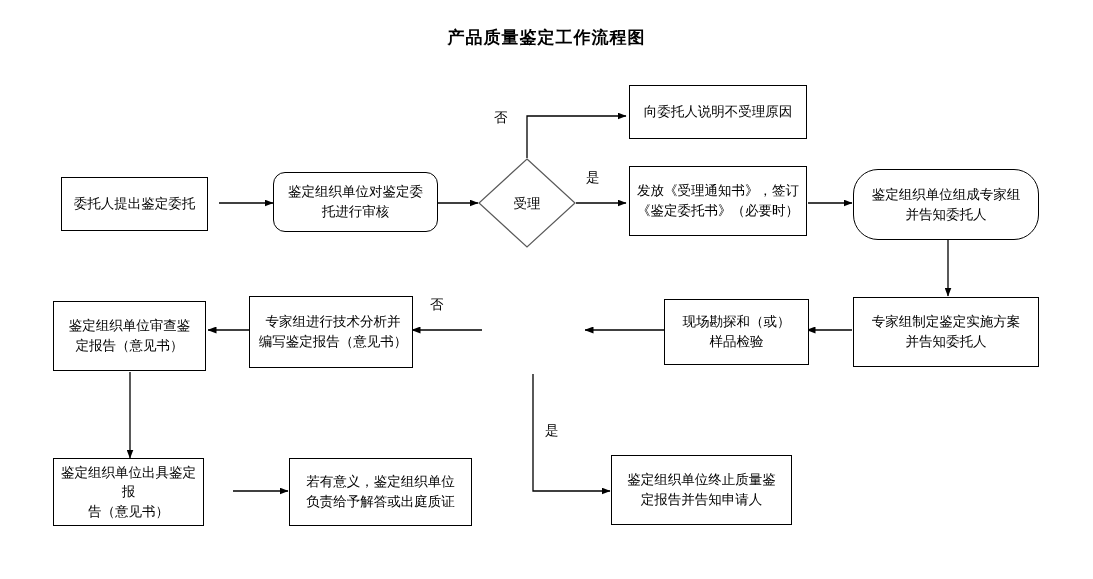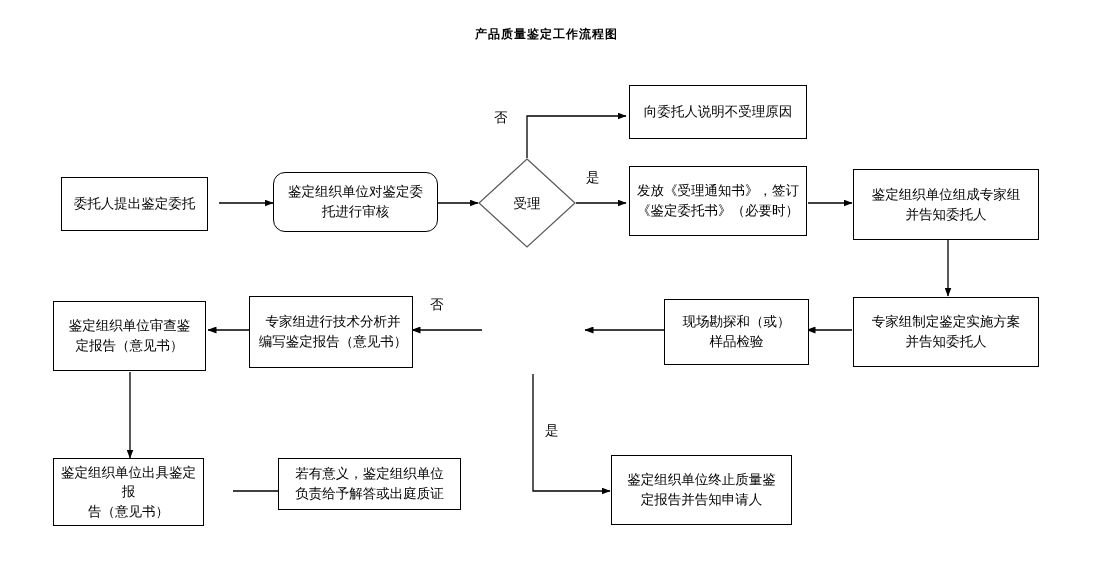--- a/index.html
+++ b/index.html
@@ -18,21 +18,21 @@
     height: 579px;
     background: #ffffff;
     overflow: hidden;
   }
   #title {
     position: absolute;
     left: 0;
     top: 26px;
     width: 1093px;
     text-align: center;
-    font-size: 12px;
+    font-size: 17px;
     font-weight: bold;
     letter-spacing: 1px;
     font-family: "DejaVu Sans", "Liberation Sans", sans-serif;
   }
   .node {
     position: absolute;
     box-sizing: border-box;
     border: 1px solid #000000;
     background: #ffffff;
     display: flex;
@@ -135,40 +135,40 @@
       <polygon points="49,1 97,45 49,89 1,45" fill="#ffffff" stroke="#595959" stroke-width="1.2"></polygon>
     </svg>
     <span class="diamond-label">受理</span>
   </div>
 
   <div class="node" style="left:629px; top:166px; width:178px; height:70px;">发放《受理通知书》，签订
 《鉴定委托书》（必要时）</div>
 
   <div class="node" style="left:629px; top:85px; width:178px; height:54px;">向委托人说明不受理原因</div>
 
-  <div class="node" style="left:853px; top:169px; width:186px; height:71px;">鉴定组织单位组成专家组
+  <div class="node" style="left:853px; top:169px; width:186px; height:71px;border-radius:25px;">鉴定组织单位组成专家组
 并告知委托人</div>
 
   <div class="node" style="left:853px; top:297px; width:186px; height:70px;">专家组制定鉴定实施方案
 并告知委托人</div>
 
   <div class="node" style="left:664px; top:299px; width:145px; height:66px;">现场勘探和（或）
 样品检验</div>
 
 
   <div class="node" style="left:249px; top:296px; width:164px; height:72px;padding-left:8px;">专家组进行技术分析并
 编写鉴定报告（意见书）</div>
 
   <div class="node" style="left:53px; top:301px; width:153px; height:70px;">鉴定组织单位审查鉴
 定报告（意见书）</div>
 
   <div class="node" style="left:53px; top:458px; width:151px; height:68px;">鉴定组织单位出具鉴定报
 告（意见书）</div>
 
-  <div class="node" style="left:278px; top:458px; width:183px; height:52px;">若有意义，鉴定组织单位
+  <div class="node" style="left:289px; top:458px; width:183px; height:68px;">若有意义，鉴定组织单位
 负责给予解答或出庭质证</div>
 
   <div class="node" style="left:611px; top:455px; width:181px; height:70px;">鉴定组织单位终止质量鉴
 定报告并告知申请人</div>
 
   <div class="edge-label" style="left:494px; top:111px;">否</div>
   <div class="edge-label" style="left:586px; top:171px;">是</div>
   <div class="edge-label" style="left:430px; top:298px;">否</div>
   <div class="edge-label" style="left:545px; top:424px;">是</div>
 

